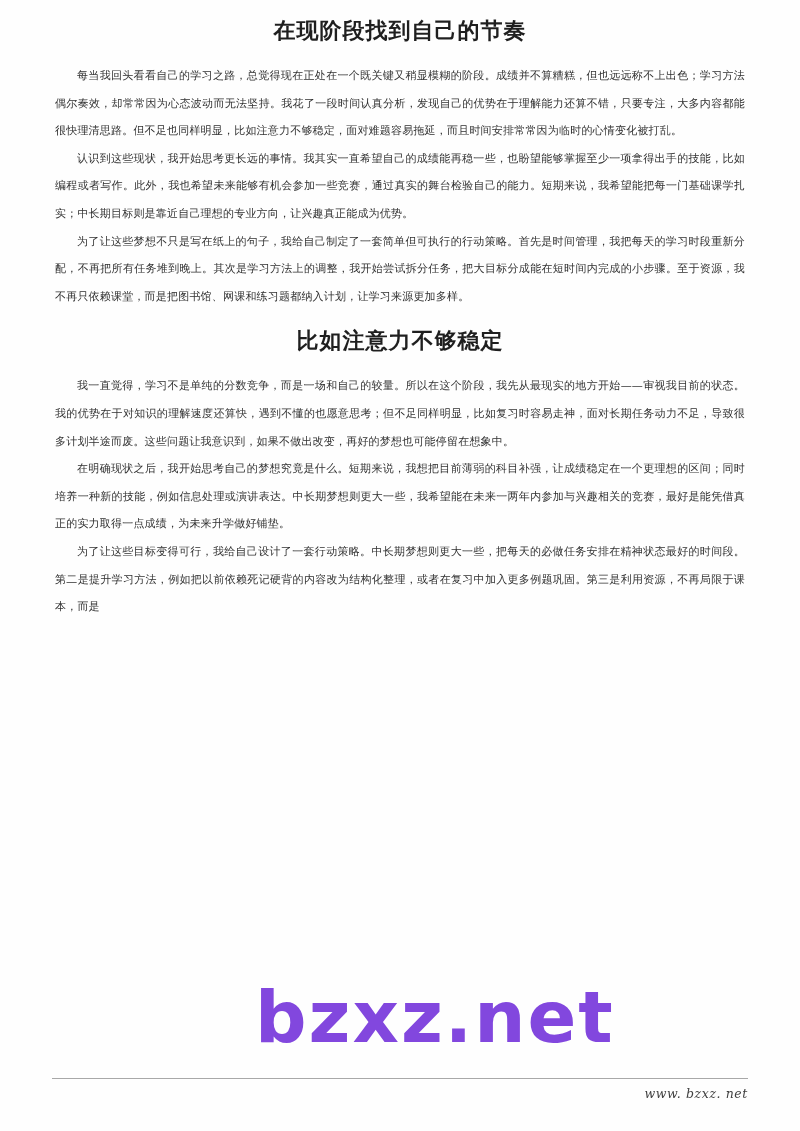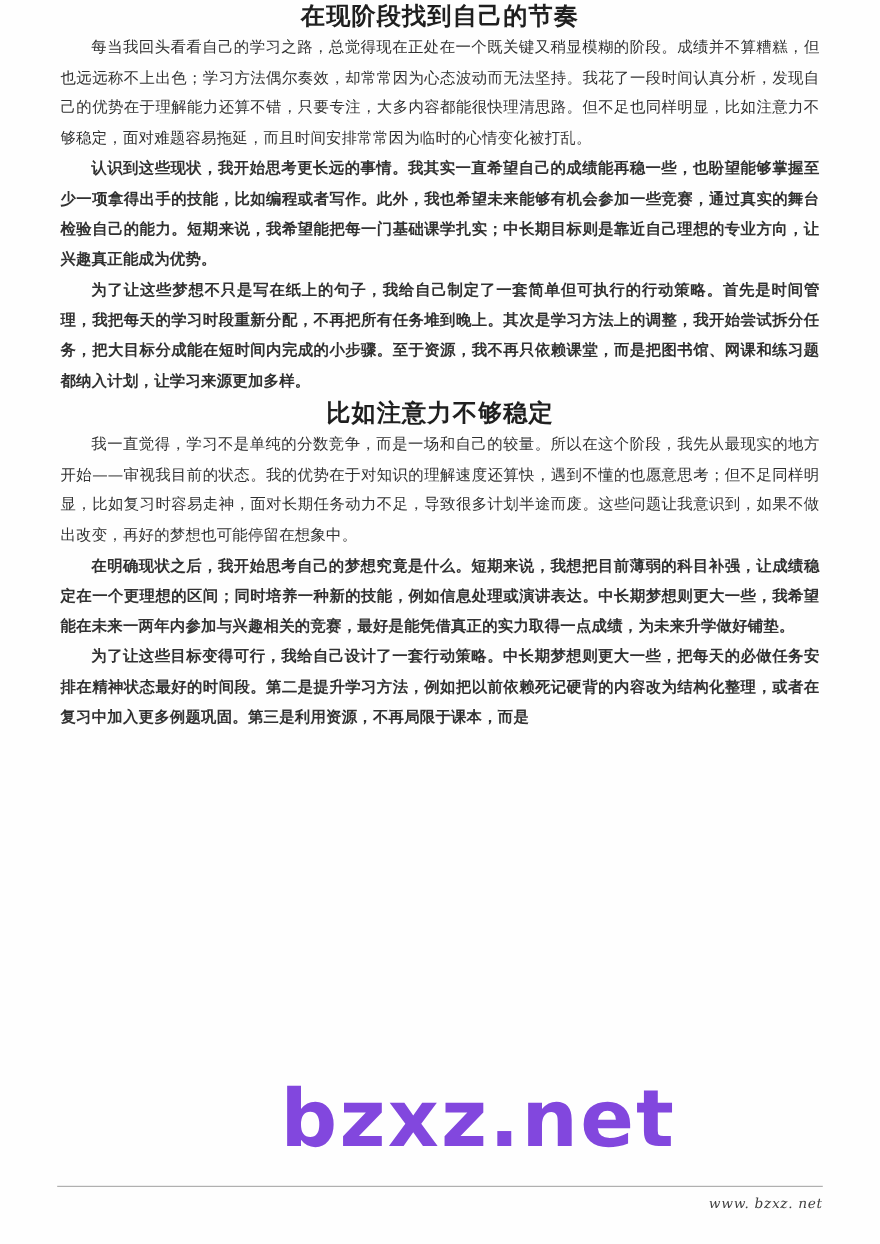--- a/index.html
+++ b/index.html
@@ -49,42 +49,42 @@
     top: 0;
     width: 690px;
     z-index: 2;
   }
 
   h1.doc-title {
     font-family: "DejaVu Sans", "Liberation Sans", sans-serif;
     font-weight: 700;
     font-size: 22px;
     text-align: center;
-    margin: 0;
+    margin: 16px;
     padding: 0;
     letter-spacing: 1px;
     color: #1f1f1f;
   }
 
   .title-1 { margin-top: 58px; }
   .title-2 { margin-top: 64px; }
 
   p.para {
-    font-size: 14px;
+    font-size: 11px;
     line-height: 27.6px;
     text-align: justify;
     text-justify: inter-ideograph;
     text-indent: 2em;
     margin: 0;
     padding: 0;
     color: #313131;
     letter-spacing: 0.2px;
   }
 
-  .para-gap { margin-top: 14px; font-weight: bold; }
+  .para-gap { margin-top: 14px; }
   .first-para { margin-top: 32px; }
   .after-title-2 { margin-top: 30px; }
 
   .footer-rule {
     position: absolute;
     left: 52px;
     top: 1078px;
     width: 696px;
     height: 1px;
     background: #a8a8a8;

